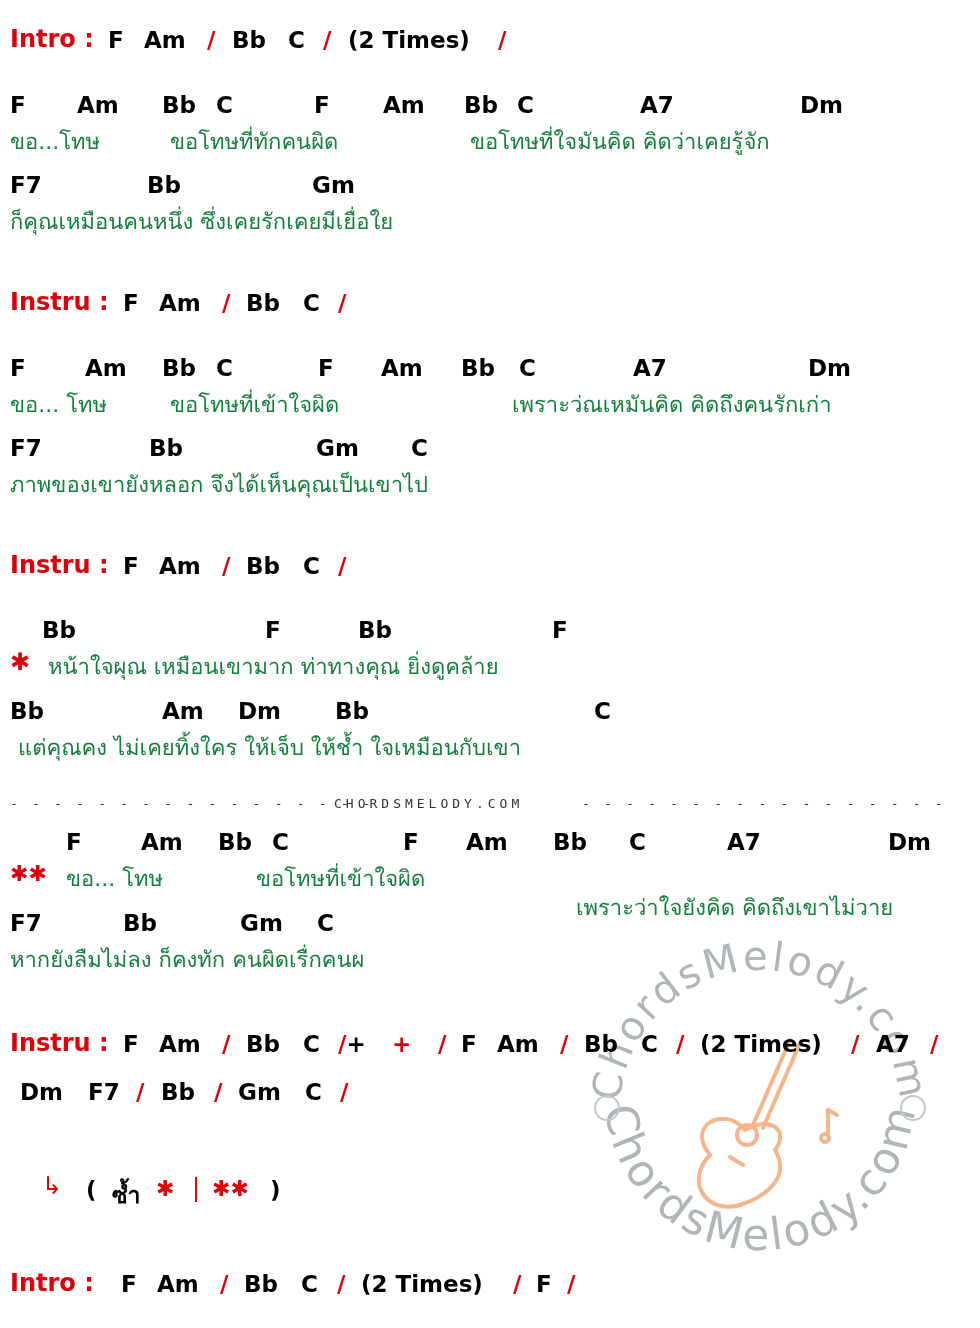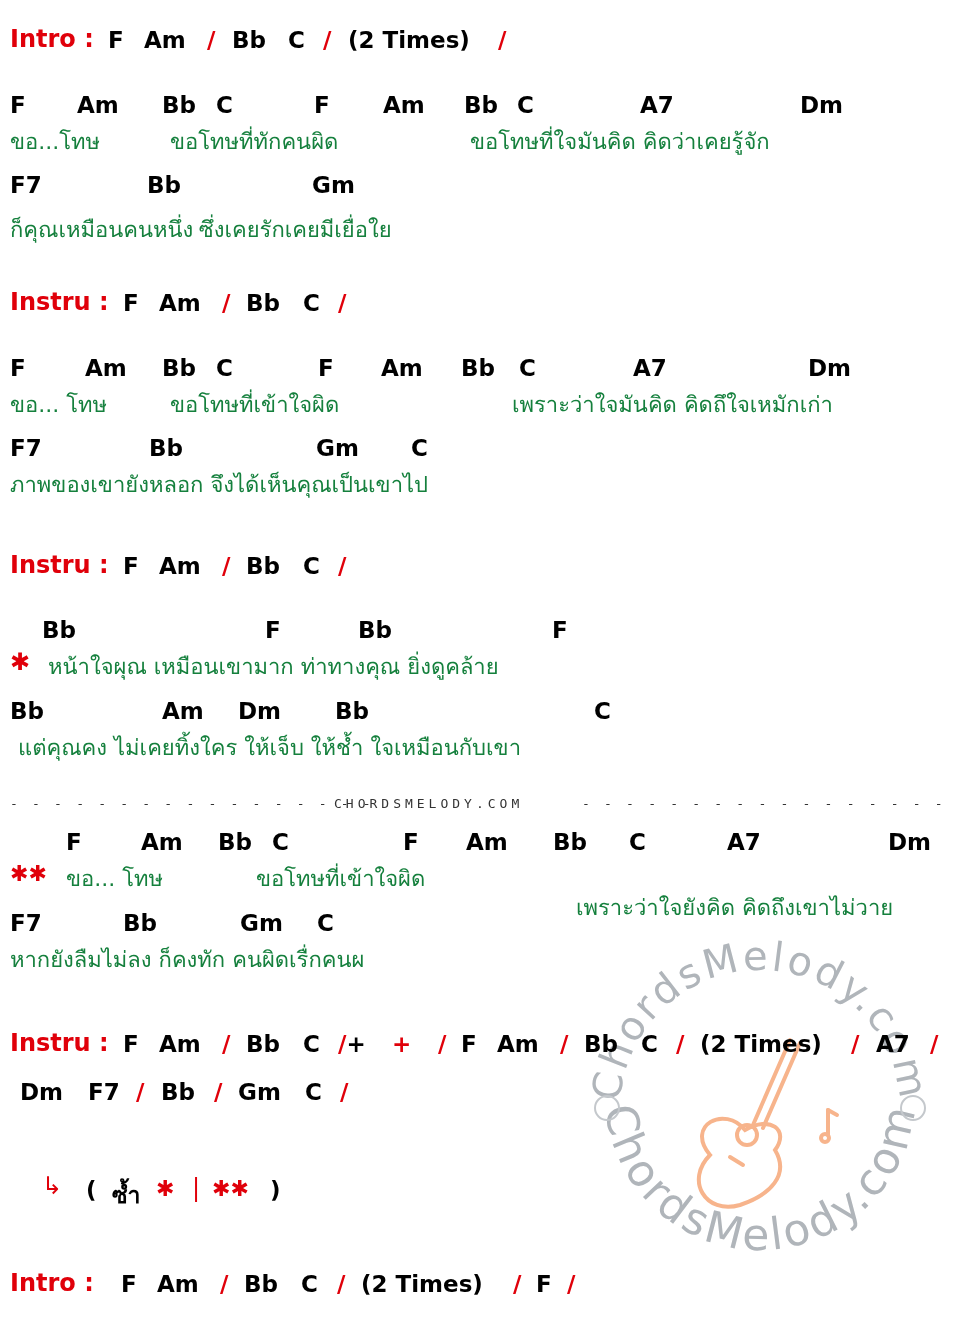--- a/index.html
+++ b/index.html
@@ -37,21 +37,21 @@
 <div class="abs chord" style="left:464px;top:92px;">Bb</div>
 <div class="abs chord" style="left:517px;top:92px;">C</div>
 <div class="abs chord" style="left:640px;top:92px;">A7</div>
 <div class="abs chord" style="left:800px;top:92px;">Dm</div>
 <div class="abs lyric" style="left:10px;top:124px;">ขอ...โทษ</div>
 <div class="abs lyric" style="left:170px;top:124px;">ขอโทษที่ทักคนผิด</div>
 <div class="abs lyric" style="left:470px;top:124px;">ขอโทษที่ใจมันคิด คิดว่าเคยรู้จัก</div>
 <div class="abs chord" style="left:10px;top:172px;">F7</div>
 <div class="abs chord" style="left:147px;top:172px;">Bb</div>
 <div class="abs chord" style="left:312px;top:172px;">Gm</div>
-<div class="abs lyric" style="left:10px;top:212px;font-family:Liberation Serif, serif;">ก็คุณเหมือนคนหนึ่ง ซึ่งเคยรักเคยมีเยื่อใย</div>
+<div class="abs lyric" style="left:10px;top:204px;">ก็คุณเหมือนคนหนึ่ง ซึ่งเคยรักเคยมีเยื่อใย</div>
 
 <div class="abs label" style="left:10px;top:288px;">Instru :</div>
 <div class="abs chord" style="left:123px;top:290px;">F</div>
 <div class="abs chord" style="left:159px;top:290px;">Am</div>
 <div class="abs chord red" style="left:222px;top:290px;">/</div>
 <div class="abs chord" style="left:246px;top:290px;">Bb</div>
 <div class="abs chord" style="left:303px;top:290px;">C</div>
 <div class="abs chord red" style="left:338px;top:290px;">/</div>
 
 <div class="abs chord" style="left:10px;top:355px;">F</div>
@@ -59,21 +59,21 @@
 <div class="abs chord" style="left:162px;top:355px;">Bb</div>
 <div class="abs chord" style="left:216px;top:355px;">C</div>
 <div class="abs chord" style="left:318px;top:355px;">F</div>
 <div class="abs chord" style="left:381px;top:355px;">Am</div>
 <div class="abs chord" style="left:461px;top:355px;">Bb</div>
 <div class="abs chord" style="left:519px;top:355px;">C</div>
 <div class="abs chord" style="left:633px;top:355px;">A7</div>
 <div class="abs chord" style="left:808px;top:355px;">Dm</div>
 <div class="abs lyric" style="left:10px;top:387px;">ขอ... โทษ</div>
 <div class="abs lyric" style="left:170px;top:387px;">ขอโทษที่เข้าใจผิด</div>
-<div class="abs lyric" style="left:512px;top:387px;">เพราะว่าใจมันคิด คิดถึใจเหมักเก่า</div>
+<div class="abs lyric" style="left:512px;top:387px;">เพราะว่ณเหมันคิด คิดถึงคนรักเก่า</div>
 <div class="abs chord" style="left:10px;top:435px;">F7</div>
 <div class="abs chord" style="left:149px;top:435px;">Bb</div>
 <div class="abs chord" style="left:316px;top:435px;">Gm</div>
 <div class="abs chord" style="left:411px;top:435px;">C</div>
 <div class="abs lyric" style="left:10px;top:467px;">ภาพของเขายังหลอก จึงได้เห็นคุณเป็นเขาไป</div>
 
 <div class="abs label" style="left:10px;top:551px;">Instru :</div>
 <div class="abs chord" style="left:123px;top:553px;">F</div>
 <div class="abs chord" style="left:159px;top:553px;">Am</div>
 <div class="abs chord red" style="left:222px;top:553px;">/</div>

